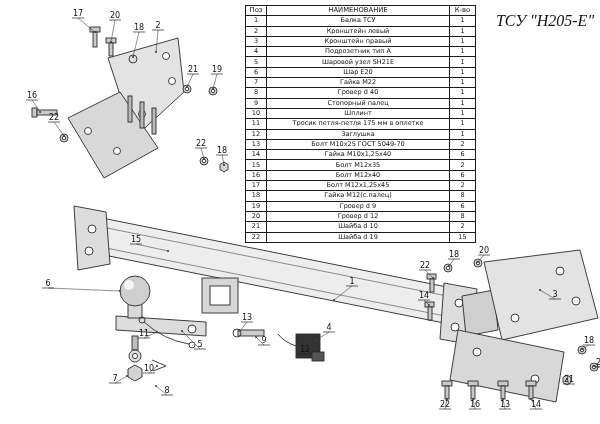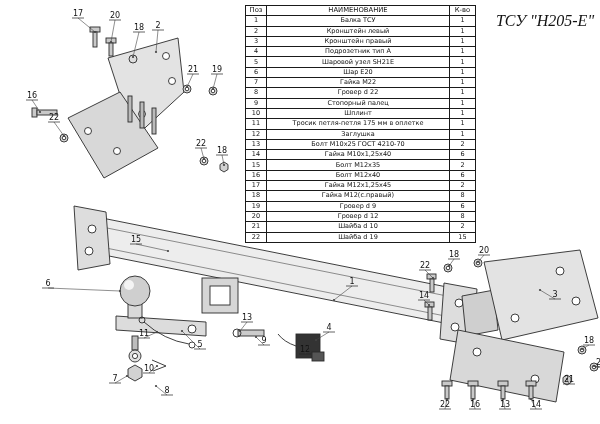--- a/index.html
+++ b/index.html
@@ -324,21 +324,21 @@
             <td>Шар Е20</td>
             <td>1</td>
           </tr>
           <tr>
             <td>7</td>
             <td>Гайка М22</td>
             <td>1</td>
           </tr>
           <tr>
             <td>8</td>
-            <td>Гровер d 22</td>
+            <td>Гровер d 40</td>
             <td>1</td>
           </tr>
           <tr>
             <td>9</td>
             <td>Стопорный палец</td>
             <td>1</td>
           </tr>
           <tr>
             <td>10</td>
             <td>Шплинт</td>
@@ -349,46 +349,46 @@
             <td>Тросик петля-петля 175 мм в оплетке</td>
             <td>1</td>
           </tr>
           <tr>
             <td>12</td>
             <td>Заглушка</td>
             <td>1</td>
           </tr>
           <tr>
             <td>13</td>
-            <td>Болт М10х25 ГОСТ 4210-70</td>
+            <td>Болт М10х25 ГОСТ 5049-70</td>
             <td>2</td>
           </tr>
           <tr>
             <td>14</td>
             <td>Гайка М10х1,25х40</td>
             <td>6</td>
           </tr>
           <tr>
             <td>15</td>
             <td>Болт М12х35</td>
             <td>2</td>
           </tr>
           <tr>
             <td>16</td>
             <td>Болт М12х40</td>
             <td>6</td>
           </tr>
           <tr>
             <td>17</td>
-            <td>Гайка М12х1,25х45</td>
+            <td>Болт М12х1,25х45</td>
             <td>2</td>
           </tr>
           <tr>
             <td>18</td>
-            <td>Гайка М12(с.правый)</td>
+            <td>Гайка М12(с.палец)</td>
             <td>8</td>
           </tr>
           <tr>
             <td>19</td>
             <td>Гровер d 9</td>
             <td>6</td>
           </tr>
           <tr>
             <td>20</td>
             <td>Гровер d 12</td>

